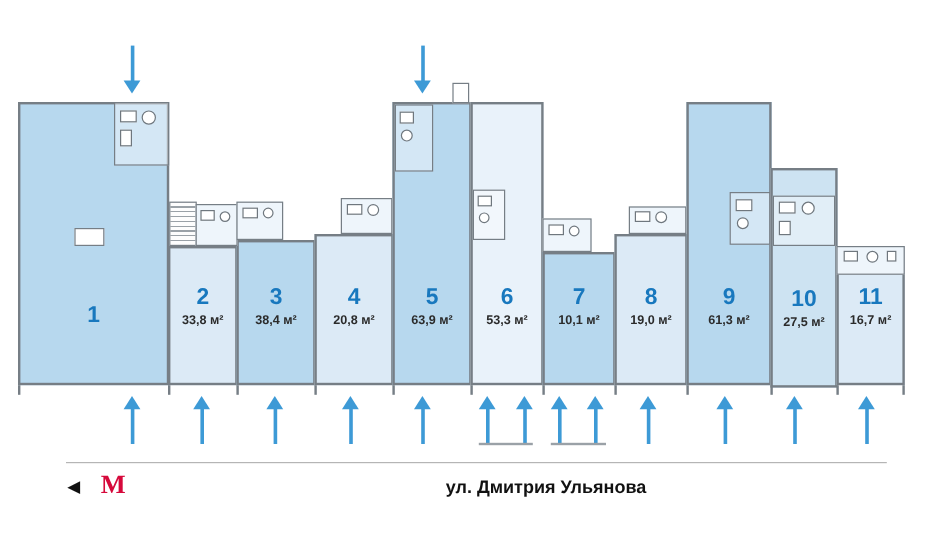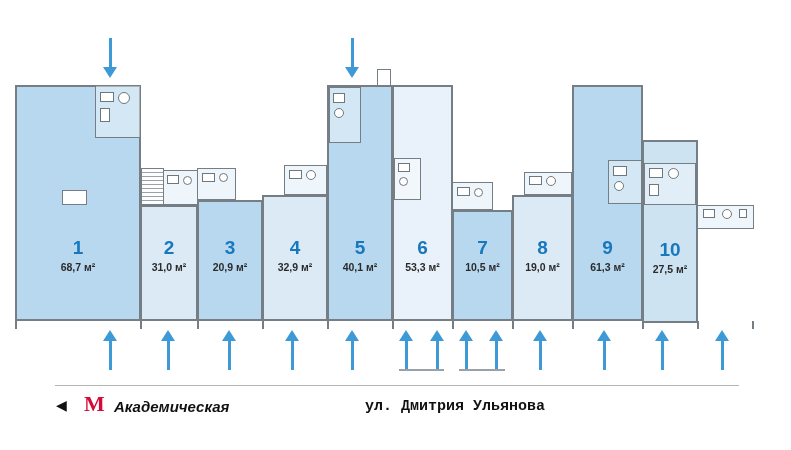--- a/index.html
+++ b/index.html
@@ -41,85 +41,90 @@
   .bracket { position:absolute; height:1.5px; background:#9aa1a7; }
 
   
   .divider { position:absolute; left:55px; top:385px; width:684px; height:1px; background:#b5b5b5; }
   .footer-back { position:absolute; left:56px; top:397px; font-size:14px; color:#111; }
   .metro-m { position:absolute; left:84px; top:391px; font-size:22px; font-weight:bold;
              color:var(--metro-red,#d6093b); font-family:"Liberation Serif", serif; }
   .metro-name { position:absolute; left:114px; top:398px; font-size:15px; font-style:italic;
                 font-weight:600; color:#111; }
   .street { position:absolute; left:300px; top:398px; width:310px; text-align:center;
-            font-size:15px; font-weight:bold; color:#111;font-family:Liberation Mono, monospace; }
+            font-size:15px; font-weight:bold; color:#111; }
 </style>
 </head>
 <body>
 
 <div class="screen">
 
   <div class="unit fill-dark" style="left:15px;top:85px;width:126px;height:236px;">
     <div class="unit-label">
       <div class="unit-number">1</div>
-      <div class="unit-area">68,7 м²</div>
     </div>
   </div>
   <div class="unit fill-light" style="left:140px;top:205px;width:58px;height:116px;">
     <div class="unit-label">
       <div class="unit-number">2</div>
-      <div class="unit-area">31,0 м²</div>
+      <div class="unit-area">33,8 м²</div>
     </div>
   </div>
   <div class="unit fill-dark" style="left:197px;top:200px;width:66px;height:121px;">
     <div class="unit-label">
       <div class="unit-number">3</div>
-      <div class="unit-area">20,9 м²</div>
+      <div class="unit-area">38,4 м²</div>
     </div>
   </div>
   <div class="unit fill-light" style="left:262px;top:195px;width:66px;height:126px;">
     <div class="unit-label">
       <div class="unit-number">4</div>
-      <div class="unit-area">32,9 м²</div>
+      <div class="unit-area">20,8 м²</div>
     </div>
   </div>
   <div class="unit fill-dark" style="left:327px;top:85px;width:66px;height:236px;">
     <div class="unit-label">
       <div class="unit-number">5</div>
-      <div class="unit-area">40,1 м²</div>
+      <div class="unit-area">63,9 м²</div>
     </div>
   </div>
   <div class="unit fill-xlight" style="left:392px;top:85px;width:61px;height:236px;">
     <div class="unit-label">
       <div class="unit-number">6</div>
       <div class="unit-area">53,3 м²</div>
     </div>
   </div>
   <div class="unit fill-dark" style="left:452px;top:210px;width:61px;height:111px;">
     <div class="unit-label">
       <div class="unit-number">7</div>
-      <div class="unit-area">10,5 м²</div>
+      <div class="unit-area">10,1 м²</div>
     </div>
   </div>
   <div class="unit fill-light" style="left:512px;top:195px;width:61px;height:126px;">
     <div class="unit-label">
       <div class="unit-number">8</div>
       <div class="unit-area">19,0 м²</div>
     </div>
   </div>
   <div class="unit fill-dark" style="left:572px;top:85px;width:71px;height:236px;">
     <div class="unit-label">
       <div class="unit-number">9</div>
       <div class="unit-area">61,3 м²</div>
     </div>
   </div>
   <div class="unit fill-mid" style="left:642px;top:140px;width:56px;height:183px;">
     <div class="unit-label">
       <div class="unit-number">10</div>
       <div class="unit-area">27,5 м²</div>
+    </div>
+  </div>
+  <div class="unit fill-light" style="left:697px;top:205px;width:57px;height:116px;">
+    <div class="unit-label">
+      <div class="unit-number">11</div>
+      <div class="unit-area">16,7 м²</div>
     </div>
   </div>
 
   <div class="stairs" style="left:141px;top:168px;width:23px;height:37px;"></div>
 
   <div class="bath" style="left:163px;top:170px;width:35px;height:35px;"></div>
   <div class="bath" style="left:197px;top:168px;width:39px;height:32px;"></div>
   <div class="bath" style="left:284px;top:165px;width:43px;height:30px;"></div>
   <div class="bath" style="left:452px;top:182px;width:41px;height:28px;"></div>
   <div class="bath" style="left:524px;top:172px;width:48px;height:23px;"></div>
@@ -234,16 +239,15 @@
       <div class="shaft"></div>
       <div class="head"></div>
     </div>
 
   <div class="bracket" style="left:399px;top:369px;width:45px;"></div>
   <div class="bracket" style="left:459px;top:369px;width:46px;"></div>
 
   <div class="divider"></div>
   <span class="footer-back">◀</span>
   <span class="metro-m">М</span>
-  <span class="metro-name">Академическая</span>
   <span class="street">ул. Дмитрия Ульянова</span>
 
 </div>
 
 </body></html>

